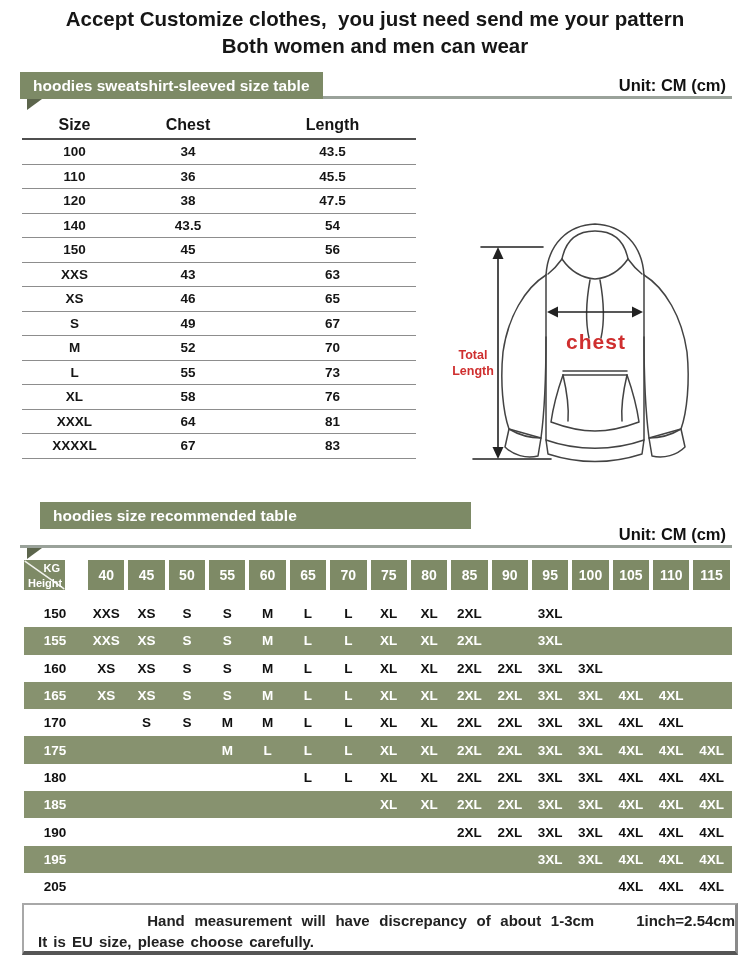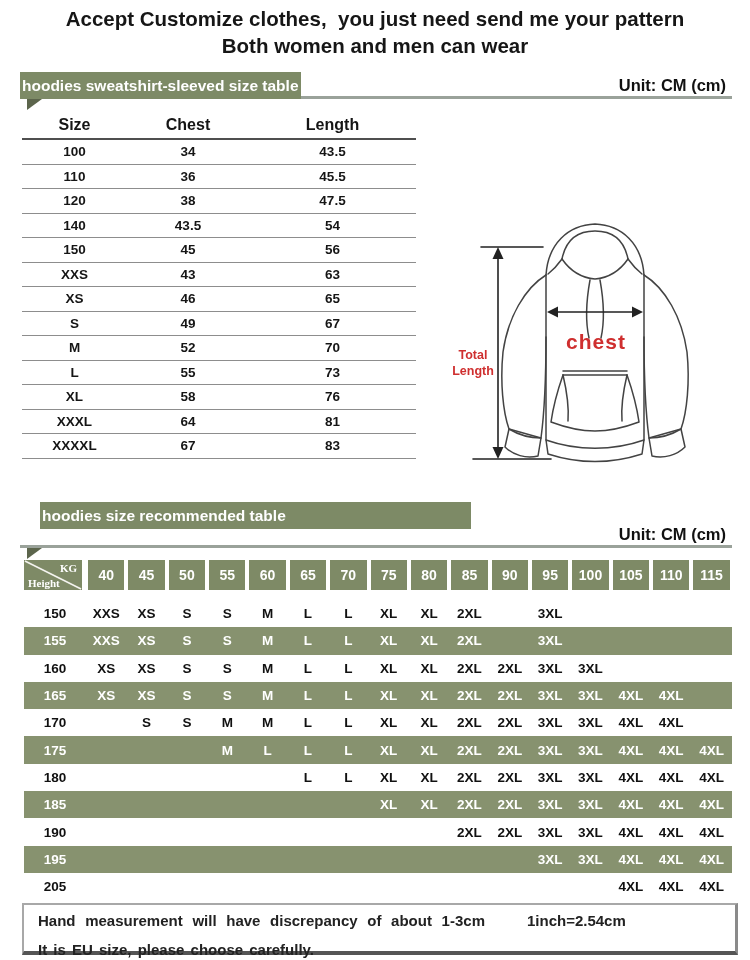--- a/index.html
+++ b/index.html
@@ -14,21 +14,21 @@
   html,body{margin:0;padding:0;background:#fff;}
   body{
     position:relative;width:750px;height:960px;overflow:hidden;
     font-family:"Liberation Sans","DejaVu Sans",sans-serif;color:#151515;
   }
   .title{position:absolute;top:5px;left:0;width:750px;text-align:center;
     font-size:20.5px;font-weight:700;line-height:27px;color:#161616;}
   .title .l1{white-space:pre;text-align:center;}
   .banner{position:absolute;background:var(--banner-green);color:#fff;
     font-weight:700;font-size:15.5px;height:27px;line-height:27px;
-    padding:0 2px;z-index:3;box-sizing:border-box;}
+    padding:0 13px;z-index:3;box-sizing:border-box;}
   #banner1{left:20px;top:72px;}
   #banner2{left:20px;top:502px;width:431px;margin-left:20px;}
   .tail{position:absolute;width:0;height:0;z-index:3;
     border-top:11px solid var(--tail-green);border-right:15px solid transparent;}
   #tail1{left:27px;top:99px;}
   #tail2{left:27px;top:548px;}
   .rule{position:absolute;left:20px;width:712px;height:2.5px;background:var(--rule-gray);z-index:1;}
   #rule1{top:96px;}
   #rule2{top:545px;}
   .unit{position:absolute;right:24px;font-weight:700;font-size:16.5px;line-height:27px;color:#111;}
@@ -43,34 +43,34 @@
   .st-row{height:24.5px;border-bottom:1.5px solid #8d8d8d;}
   .st-cell{display:flex;align-items:center;justify-content:center;font-weight:700;font-size:13.5px;}
 
   
   #hoodie{position:absolute;left:445px;top:212px;width:300px;height:262px;}
   #hoodie text{font-family:"Liberation Sans","DejaVu Sans",sans-serif;font-weight:700;fill:var(--label-red);}
 
   
   #reco-table{position:absolute;left:24px;top:560px;width:708px;}
   .kg-row{display:grid;grid-template-columns:var(--t2cols);height:30px;margin-bottom:10px;}
-  .kg-corner{position:relative;margin-right:4px;background:var(--cell-green);color:#fff;font-family:Liberation Serif, serif;}
+  .kg-corner{position:relative;margin-right:21px;background:var(--cell-green);color:#fff;}
   .kg-corner .kg-top{position:absolute;top:2px;right:5px;font-size:11px;font-weight:700;}
   .kg-corner .kg-bottom{position:absolute;bottom:1px;left:4px;font-size:11px;font-weight:700;}
   .kg-head{margin:0 2px;background:var(--cell-green);color:#fff;font-weight:700;font-size:14px;
     display:flex;align-items:center;justify-content:center;}
   .rt-row{display:grid;grid-template-columns:var(--t2cols);height:27.3px;}
   .rt-row.band{background:var(--band-green);}
   .rt-cell{display:flex;align-items:center;justify-content:center;font-weight:700;font-size:13.5px;color:#111;}
   .rt-row.band .rt-cell{color:#fff;}
 
   
   #note{position:absolute;left:22px;top:903px;width:716px;height:52px;box-sizing:border-box;
     background:#fff;border:2px solid #a8a8a8;border-right:3px solid #8a8a8a;border-bottom:4px solid #555;}
-  .note-line1{margin:7px 0 12px 14px;font-size:15px;font-weight:700;color:#222;}
+  .note-line1{margin:7px 0 4px 14px;font-size:15px;font-weight:700;color:#222;text-align:right;}
   .note-line1 .sp{word-spacing:5.5px;}
   .note-inch{margin-left:42px;}
   .note-line2{margin:3px 0 0 14px;font-size:15px;font-weight:700;color:#222;word-spacing:2px;}
 </style>
 </head>
 <body>
 
 <div class="title">
   <div class="l1">Accept Customize clothes,  you just need send me your pattern</div>
   <div class="l2">Both women and men can wear</div>

